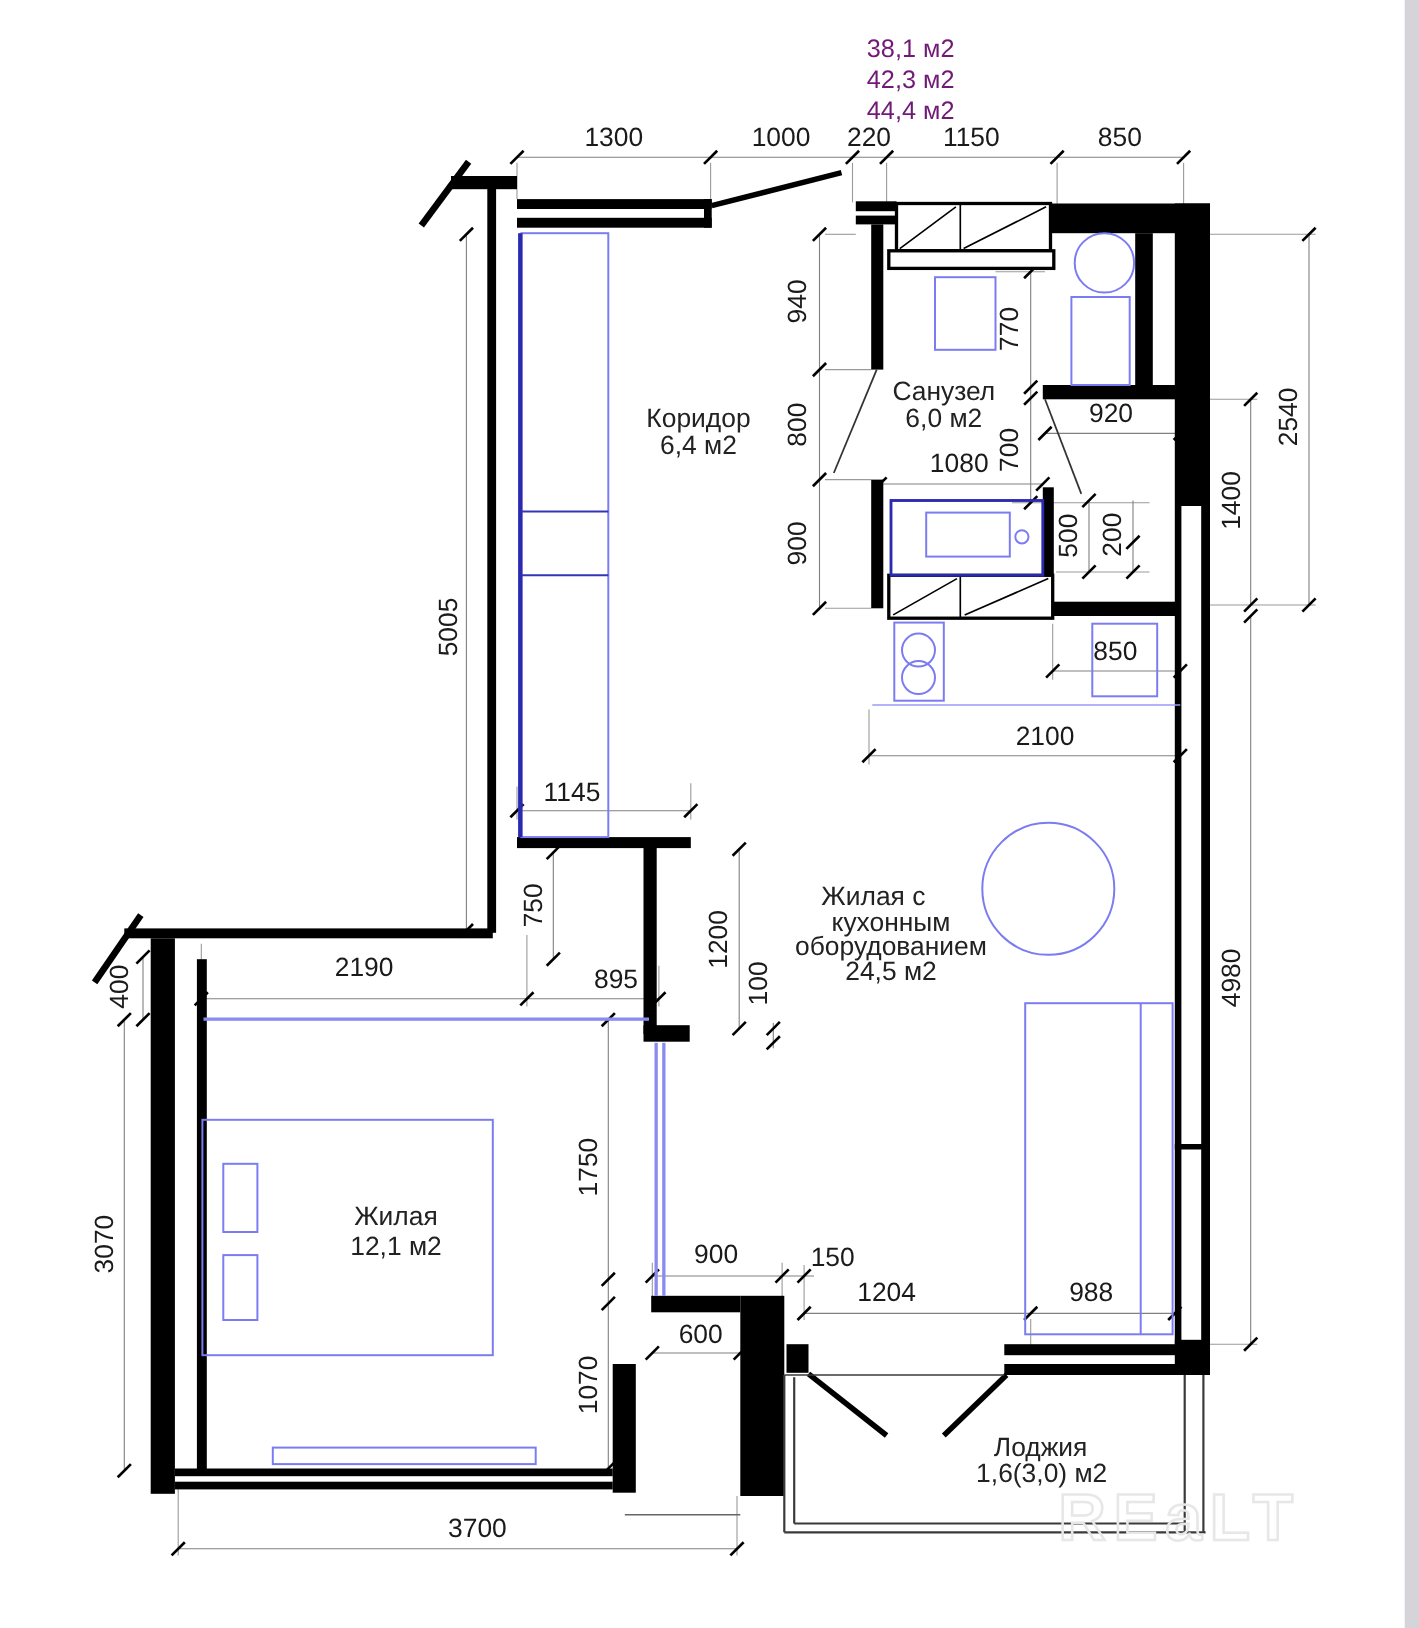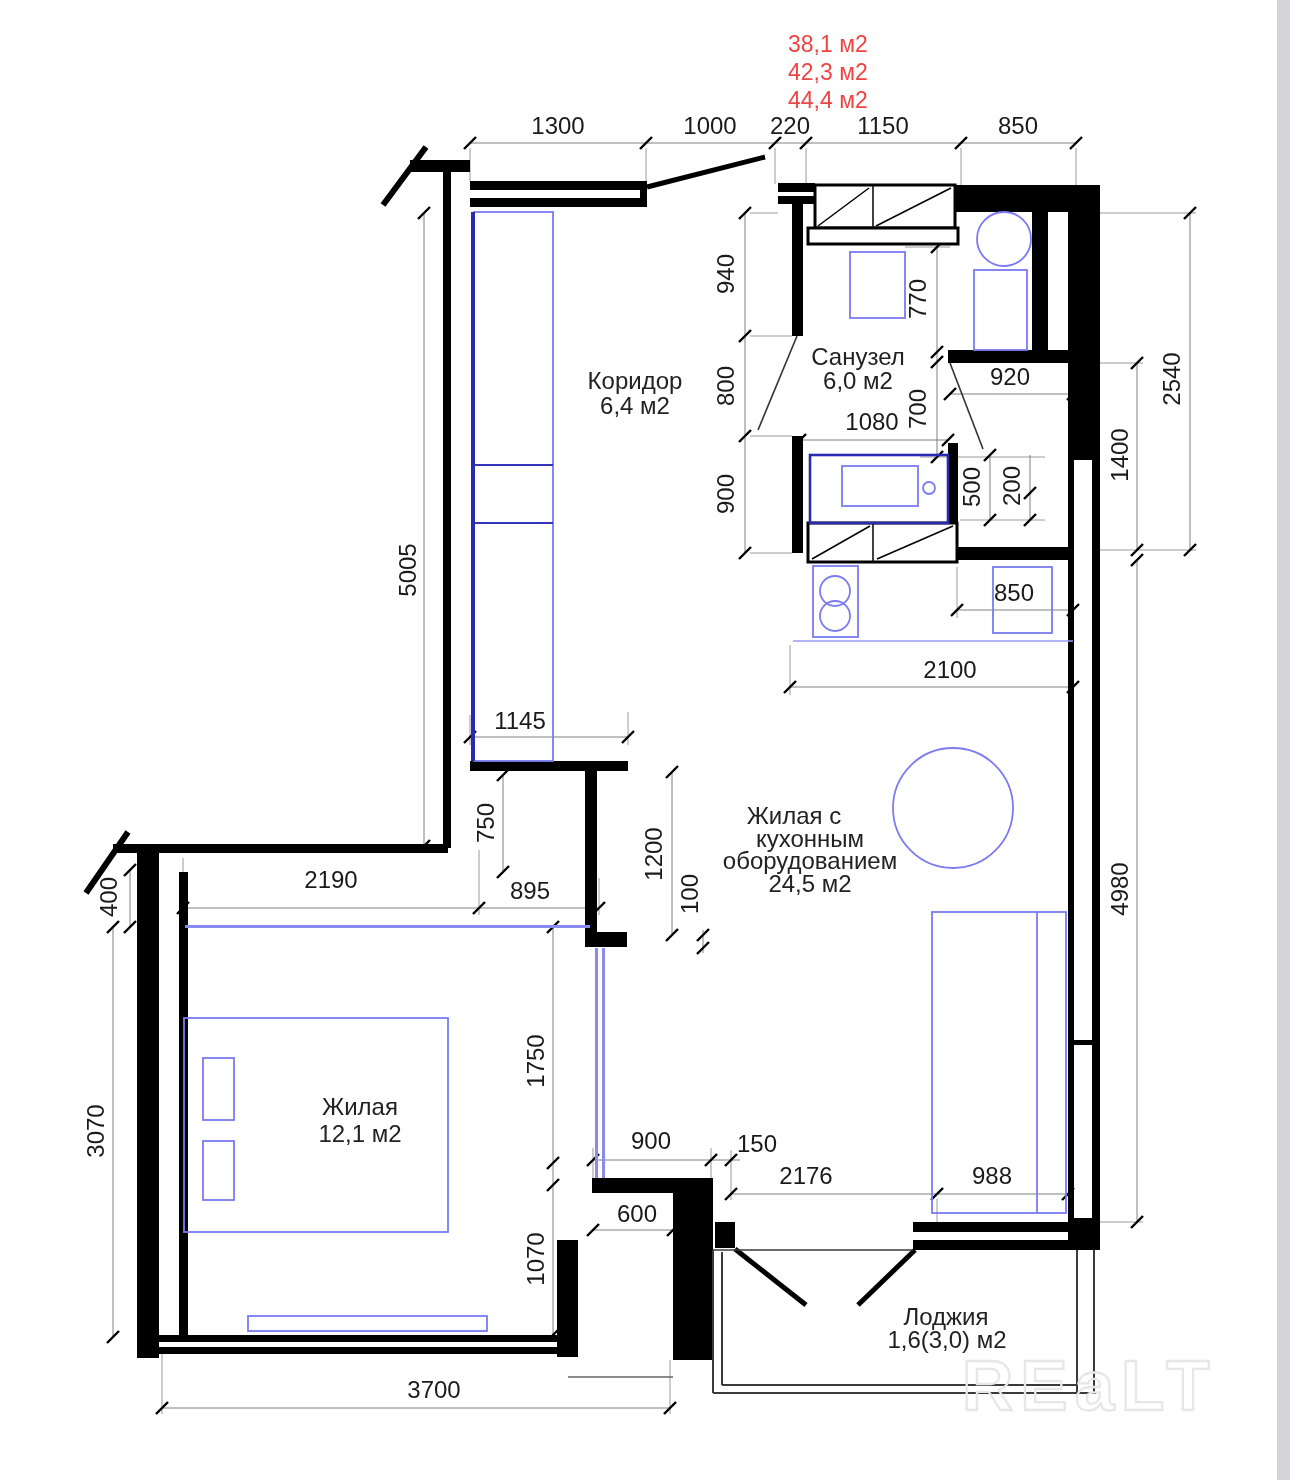--- a/index.html
+++ b/index.html
@@ -11,25 +11,25 @@
   .dim{
     position:absolute;transform:translate(-50%,-50%);
     font-size:24px;color:#1a1a1a;white-space:nowrap;line-height:1;
   }
   .dim.v{transform:translate(-50%,-50%) rotate(-90deg);}
   .room{
     position:absolute;transform:translate(-50%,-50%);
     font-size:24px;color:#222;white-space:nowrap;line-height:1;
   }
   .arealist{
-    position:absolute;left:788px;top:30px;font-size:23px;line-height:28px;color:#ef4444;
+    position:absolute;left:788px;top:30px;font-size:23px;line-height:28px;color:#701a75;
   }
   .watermark{
     position:absolute;left:962px;top:1350px;
-    font-size:71px;font-weight:700;letter-spacing:7px;line-height:1;
+    font-size:60px;font-weight:700;letter-spacing:7px;line-height:1;
     color:transparent;-webkit-text-stroke:2.3px #e7e7e7;
   }
   .scrollbar{
     position:absolute;left:1277px;top:0;width:13px;height:1480px;background:#d5d5d9;
   }
 </style>
 </head>
 <body>
 
 <svg id="plan-svg" width="1290" height="1480" viewBox="0 0 1290 1480">
@@ -315,29 +315,29 @@
 
 <span class="dim" style="left:1014px;top:593px">850</span>
 <span class="dim" style="left:950px;top:670px">2100</span>
 
 <span class="dim" style="left:520px;top:721px">1145</span>
 <span class="dim v" style="left:486px;top:823px">750</span>
 <span class="dim v" style="left:654px;top:854px">1200</span>
 <span class="dim v" style="left:690px;top:894px">100</span>
 
 <span class="dim" style="left:331px;top:880px">2190</span>
-<span class="dim" style="left:530px;top:891px">895</span>
+<span class="dim" style="left:560px;top:891px">895</span>
 <span class="dim v" style="left:536px;top:1061px">1750</span>
 <span class="dim v" style="left:536px;top:1259px">1070</span>
 <span class="dim" style="left:434px;top:1390px">3700</span>
 
 <span class="dim" style="left:651px;top:1141px">900</span>
 <span class="dim" style="left:757px;top:1144px">150</span>
 <span class="dim" style="left:637px;top:1214px">600</span>
-<span class="dim" style="left:806px;top:1176px">2176</span>
+<span class="dim" style="left:806px;top:1176px">1204</span>
 <span class="dim" style="left:992px;top:1176px">988</span>
 
 <span class="dim v" style="left:1172px;top:379px">2540</span>
 <span class="dim v" style="left:1120px;top:455px">1400</span>
 <span class="dim v" style="left:1120px;top:889px">4980</span>
 
 <span class="watermark">REaLT</span>
 <div class="scrollbar"></div>
 
 </body></html>

